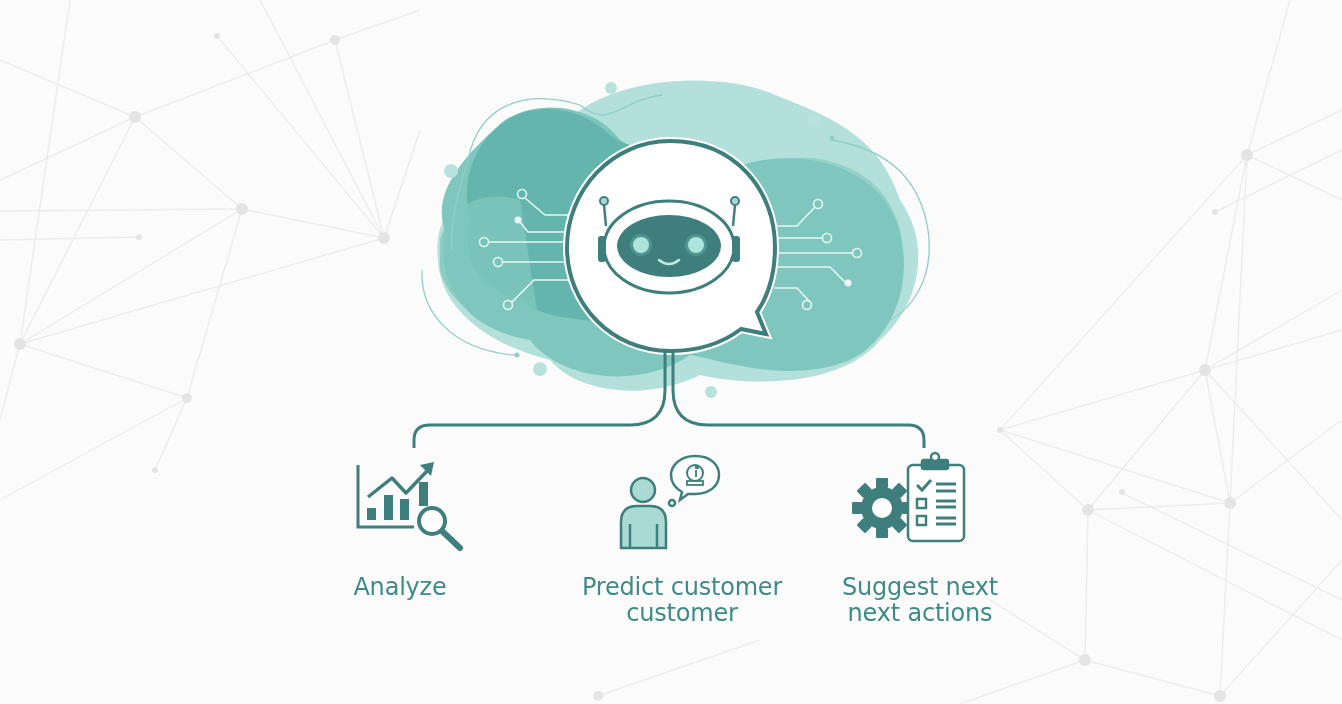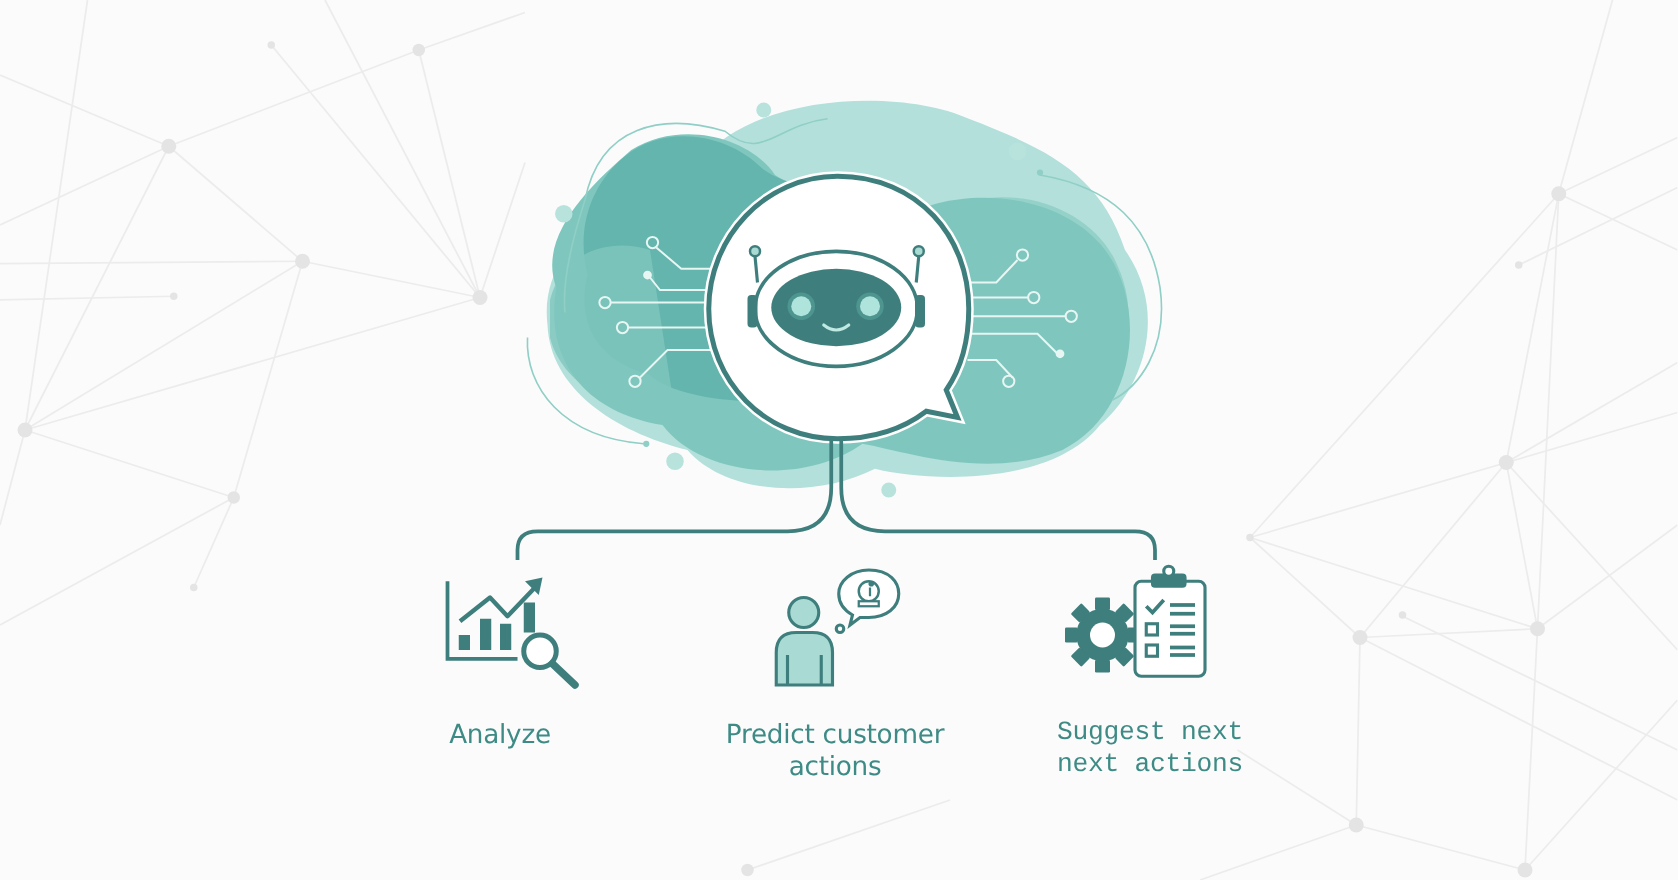--- a/index.html
+++ b/index.html
@@ -5,21 +5,21 @@
   html, body { margin:0; padding:0; }
   body {
     width:1342px; height:704px; overflow:hidden; position:relative;
     background:#fbfbfb;
     font-family:"DejaVu Sans", "Liberation Sans", sans-serif;
   }
   .bg { position:absolute; left:0; top:0; width:1342px; height:704px; }
   .hero { position:absolute; left:0; top:0; width:1342px; height:704px; }
   .label {
     position:absolute; text-align:center; color:#3e8b86;
-    font-size:21px; line-height:26px; font-weight:500; letter-spacing:-0.2px;
+    font-size:24px; line-height:26px; font-weight:500; letter-spacing:-0.2px;
     width:240px; margin-left:-120px;
   }
   .label span { display:block; }
 </style>
 </head>
 <body>
 
 <svg class="bg" viewBox="0 0 1342 704">
   <g stroke="#ececec" stroke-width="1.4" fill="none">
     <line x1="0" y1="60" x2="135" y2="117"></line>
@@ -223,20 +223,20 @@
       <rect x="917" y="516" width="9" height="9"></rect>
       <line x1="936" y1="518" x2="956" y2="518" stroke-width="3"></line>
       <line x1="936" y1="524" x2="956" y2="524" stroke-width="3"></line>
     </g>
   </g>
 </svg>
 
 <div class="label" style="left:400px; top:574px;">
   <span>Analyze</span>
 </div>
-<div class="label" style="left:668px; top:574px;">
+<div class="label" style="left:682px; top:574px;">
   <span>Predict customer</span>
-  <span>actions</span>
+  <span>customer</span>
 </div>
-<div class="label" style="left:920px; top:574px;font-family:Liberation Mono, monospace;">
+<div class="label" style="left:920px; top:574px;">
   <span>Suggest next</span>
   <span>next actions</span>
 </div>
 
 </body></html>

